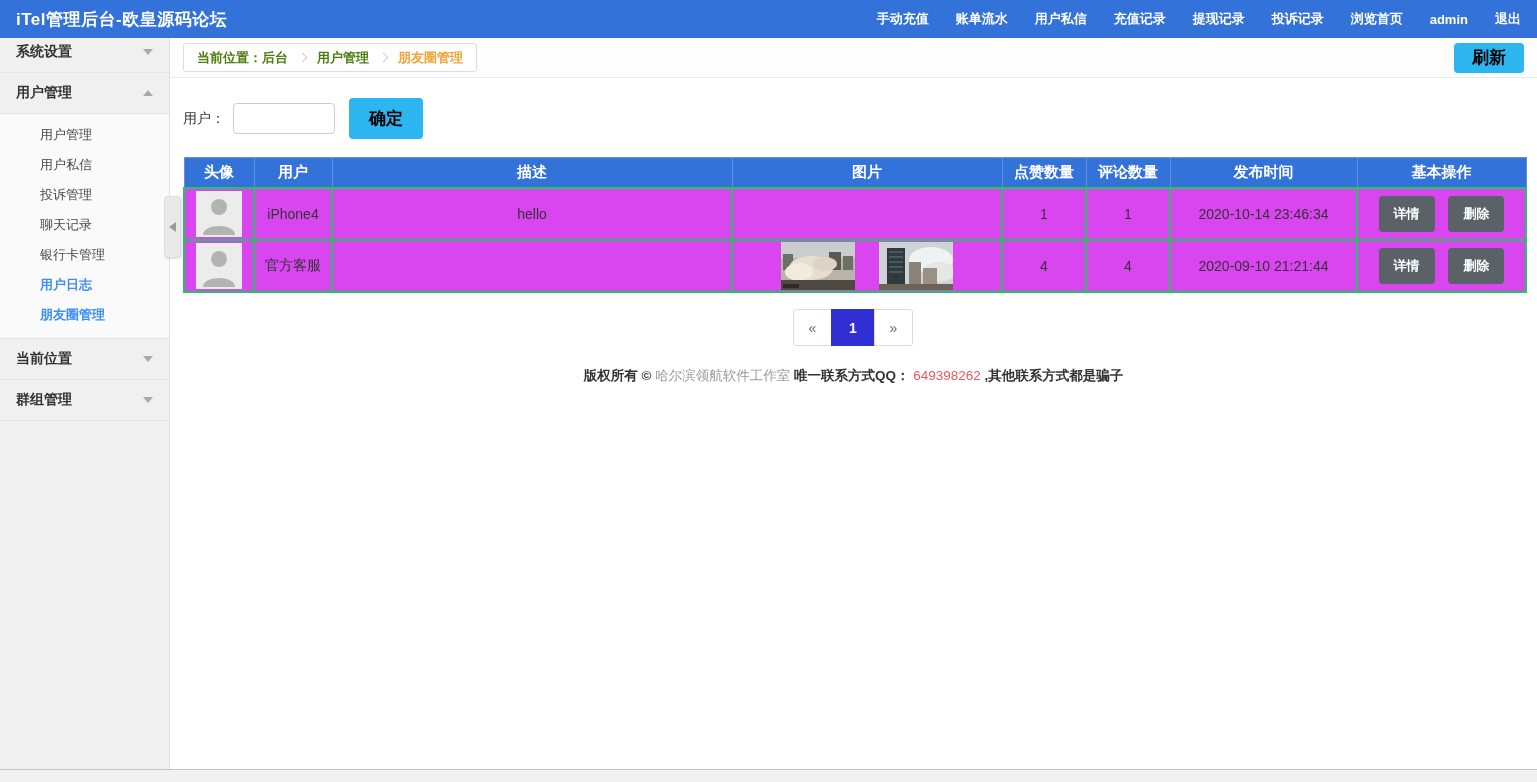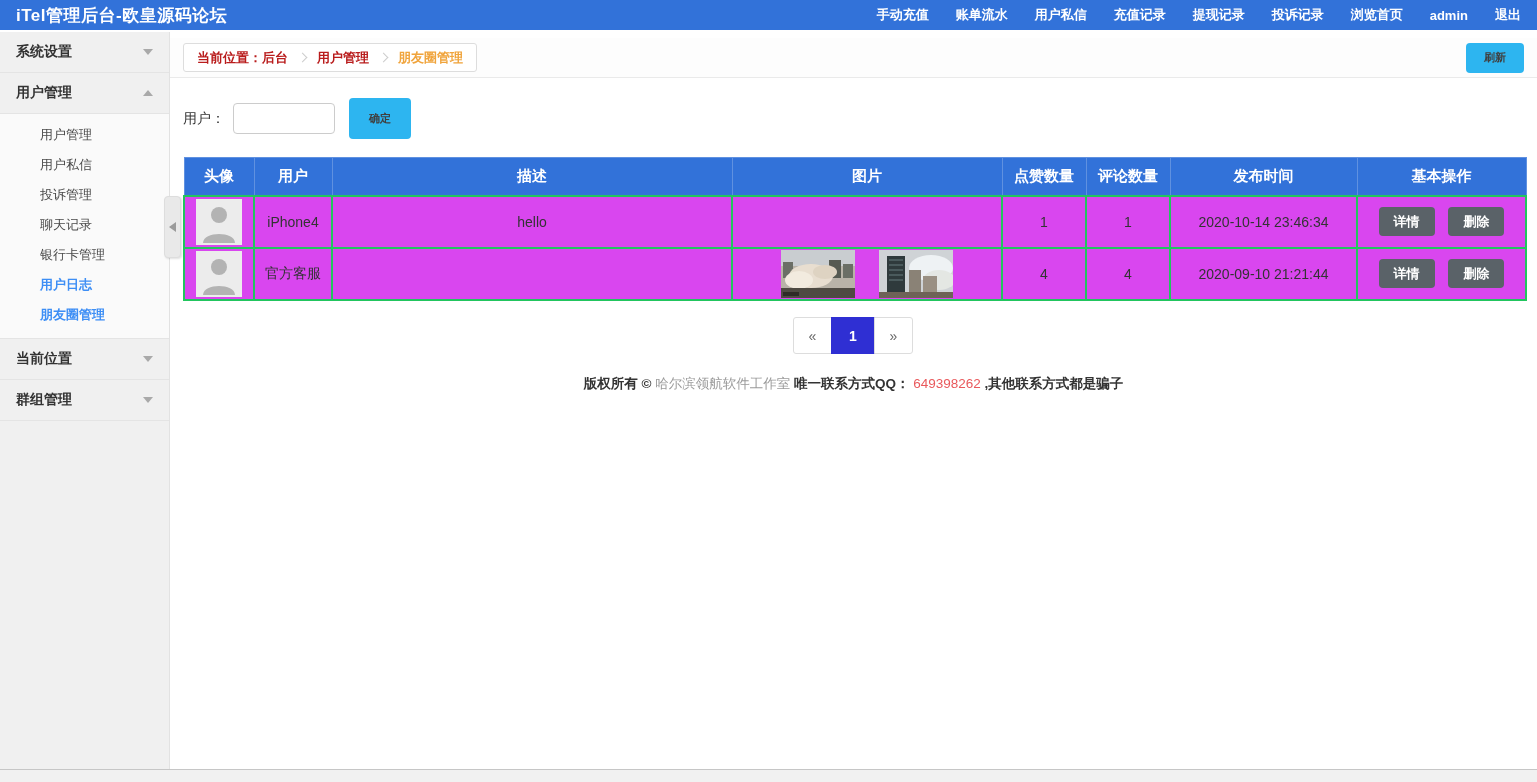--- a/index.html
+++ b/index.html
@@ -1,20 +1,20 @@
 <!DOCTYPE html>
 <html style="--navbar-blue: #3272d9; --header-blue: #3272d9; --cyan: #2db5f0; --dark-button: #5a6268; --pagination-active: #2f2fd3; --link-blue: #3d8ef5; --danger-red: #e9595c; --breadcrumb-active: #f0a43c;"><head>
 <meta charset="utf-8">
 <style>
   * { margin:0; padding:0; box-sizing:border-box; }
   html,body { width:1537px; height:782px; font-family:"Liberation Sans","DejaVu Sans",sans-serif; background:#fff; overflow:hidden; }
   .screen { position:relative; width:1537px; height:782px; }
 
   
-  .navbar { position:absolute; top:0; left:0; right:0; height:30px;
+  .navbar { position:absolute; top:0; left:0; right:0; height:38px;
     background:var(--navbar-blue,#3272d9); display:flex; align-items:center; padding:8px 16px; z-index:10; }
   .brand { color:#fff; font-size:17px; font-weight:bold; letter-spacing:.5px; }
   .topmenu { margin-left:auto; display:flex; gap:27px; align-items:center; }
   .topmenu a { color:#fff; font-size:13px; font-weight:bold; text-decoration:none; cursor:pointer; white-space:nowrap; }
 
   
   .sidebar { position:absolute; top:32px; left:0; width:170px; bottom:13px;
     background:#f0f0f0; border-right:1px solid #e2e2e2; }
   .side-group { height:41px; padding:0 16px; display:flex; align-items:center; justify-content:space-between;
     font-size:14px; font-weight:bold; color:#333; border-bottom:1px solid #e4e4e4; cursor:pointer; background:#f0f0f0; }
@@ -30,45 +30,45 @@
     background:#e9e9e9; border:1px solid #ddd; border-radius:4px; box-shadow:1px 1px 2px rgba(0,0,0,.12);
     display:flex; align-items:center; justify-content:center; cursor:pointer; }
   .tri-left { width:0; height:0; border-top:5px solid transparent; border-bottom:5px solid transparent;
     border-right:7px solid #9b9b9b; }
 
   
   .content { position:absolute; left:170px; top:38px; right:0; bottom:13px; background:#fff; overflow:hidden; }
   .crumbbar { height:40px; display:flex; align-items:center; padding:0 13px; border-bottom:1px solid #eaeaea; background:#fdfdfd; }
   .crumbbox { display:inline-flex; align-items:center; gap:11px; border:1px solid #ddd; border-radius:3px;
     background:#fff; height:29px; padding:0 13px; }
-  .crumb { font-size:13px; font-weight:bold; color:#b91c1c; text-decoration:none; }
+  .crumb { font-size:13px; font-weight:bold; color:#4d7c0f; text-decoration:none; }
   a.crumb { cursor:pointer; }
   .crumb.active { color:var(--breadcrumb-active,#f0a43c); }
   .crumb-sep { width:7px; height:7px; border-top:1px solid #ccc; border-right:1px solid #ccc;
     transform:rotate(45deg); margin-top:-1px; }
-  .btn-cyan { background:var(--cyan,#2db5f0); color:#404040; border:none; border-radius:4px;
-    font-size:11px; font-weight:bold; cursor:pointer; font-family:Liberation Sans, sans-serif; }
+  .btn-cyan { background:var(--cyan,#2db5f0); color:#000000; border:none; border-radius:4px;
+    font-size:17px; font-weight:bold; cursor:pointer; font-family:Liberation Sans, sans-serif; }
   .refresh { margin-left:auto; height:30px; padding:0 18px; }
 
   .filter-row { display:flex; align-items:center; padding:20px 13px 18px 13px; gap:8px; }
   .filter-row label { font-size:14px; color:#333; }
   .filter-row input { width:102px; height:31px; border:1px solid #ccc; border-radius:4px; padding:0 8px;
     font-size:13px; font-family:inherit; outline:none; }
   .confirm { height:41px; padding:0 20px; margin-left:6px; }
 
   table.grid { width:1342px; margin:0 13px; border-collapse:collapse; table-layout:fixed; }
   .grid th { background:var(--header-blue,#3272d9); color:#fff; font-size:15px; font-weight:bold;
-    height:38px; border:1px solid #6091e0; text-align:center; }
+    height:30px; border:1px solid #6091e0; text-align:center; }
   .grid td { border:2px solid #22c55e; height:52px; text-align:center; font-size:14px; color:#333; background:#d946ef; }
   .grid { border:1px solid #ddd; }
   .avatar-box { width:46px; height:46px; margin:0 auto; display:block; }
   .thumbs { display:flex; gap:24px; justify-content:center; align-items:center; }
   .thumb { width:74px; height:48px; display:block; }
   .action-btn { background:var(--dark-button,#5a6268); color:#fff; border:none; border-radius:4px;
-    height:29px; padding:0 15px; font-size:13px; font-weight:bold; margin:0 5px; cursor:pointer; font-family:inherit; }
+    height:36px; padding:0 15px; font-size:13px; font-weight:bold; margin:0 5px; cursor:pointer; font-family:inherit; }
 
   .pagination { display:flex; justify-content:center; margin-top:16px; }
   .page { min-width:39px; height:37px; line-height:37px; text-align:center; border:1px solid #ddd;
     background:#fff; color:#666; font-size:14px; text-decoration:none; cursor:pointer; margin-left:-1px; }
   .page.prev { border-radius:3px 0 0 3px; }
   .page.next { border-radius:0 3px 3px 0; }
   .page.active { background:var(--pagination-active,#2f2fd3); border-color:var(--pagination-active,#2f2fd3);
     color:#fff; font-weight:bold; min-width:44px; }
 
   .footer { text-align:center; margin-top:21px; font-size:13.5px; color:#333; }

